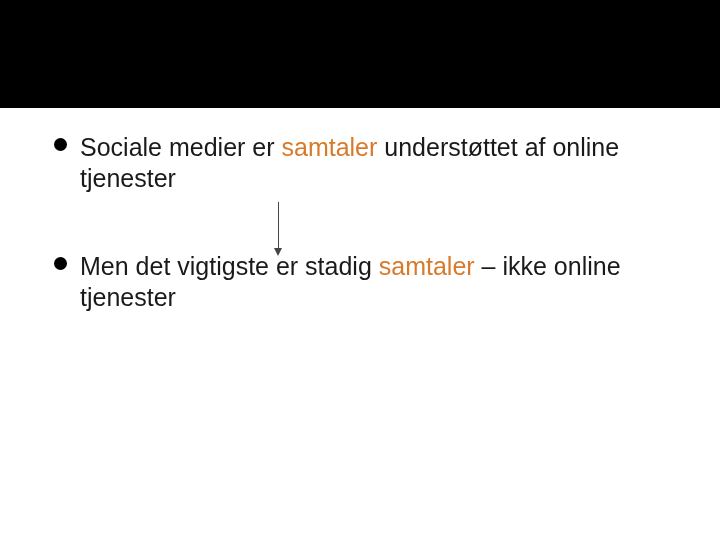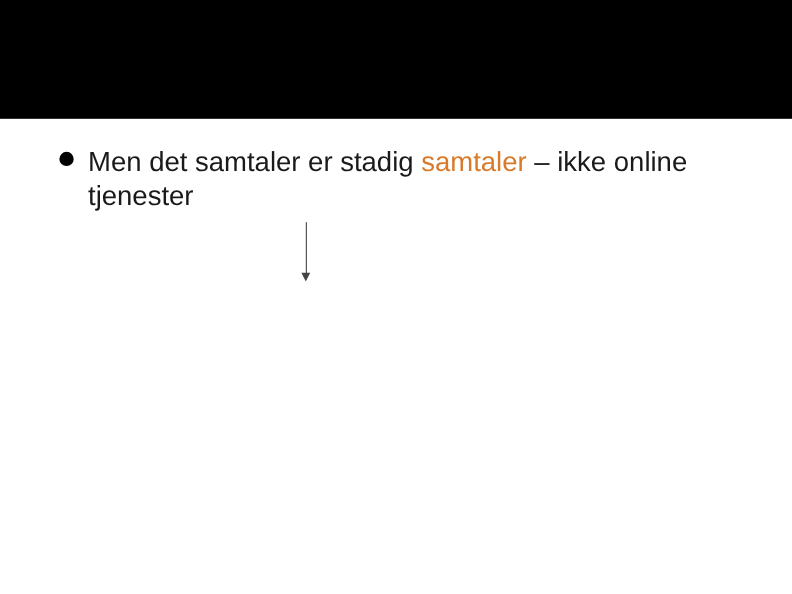--- a/index.html
+++ b/index.html
@@ -49,24 +49,28 @@
     border-top:8px solid #444;
   }
 </style>
 </head>
 <body>
 
 <div class="title-bar"></div>
 
 <div class="content">
 
+  <div class="bullet-item">
+    <span class="bullet-dot"></span>
+    <span>Sociale medier er </span><span class="hl">samtaler</span><span> understøttet af online tjenester</span>
+  </div>
 
   <div class="bullet-item">
     <span class="bullet-dot"></span>
-    <span>Men det samtaler er stadig </span><span class="hl">samtaler</span><span> – ikke online tjenester</span>
+    <span>Men det vigtigste er stadig </span><span class="hl">samtaler</span><span> – ikke online tjenester</span>
   </div>
 
 </div>
 
 <div class="arrow-wrap">
   <div class="arrow-line"></div>
   <div class="arrow-head"></div>
 </div>
 
 </body></html>

